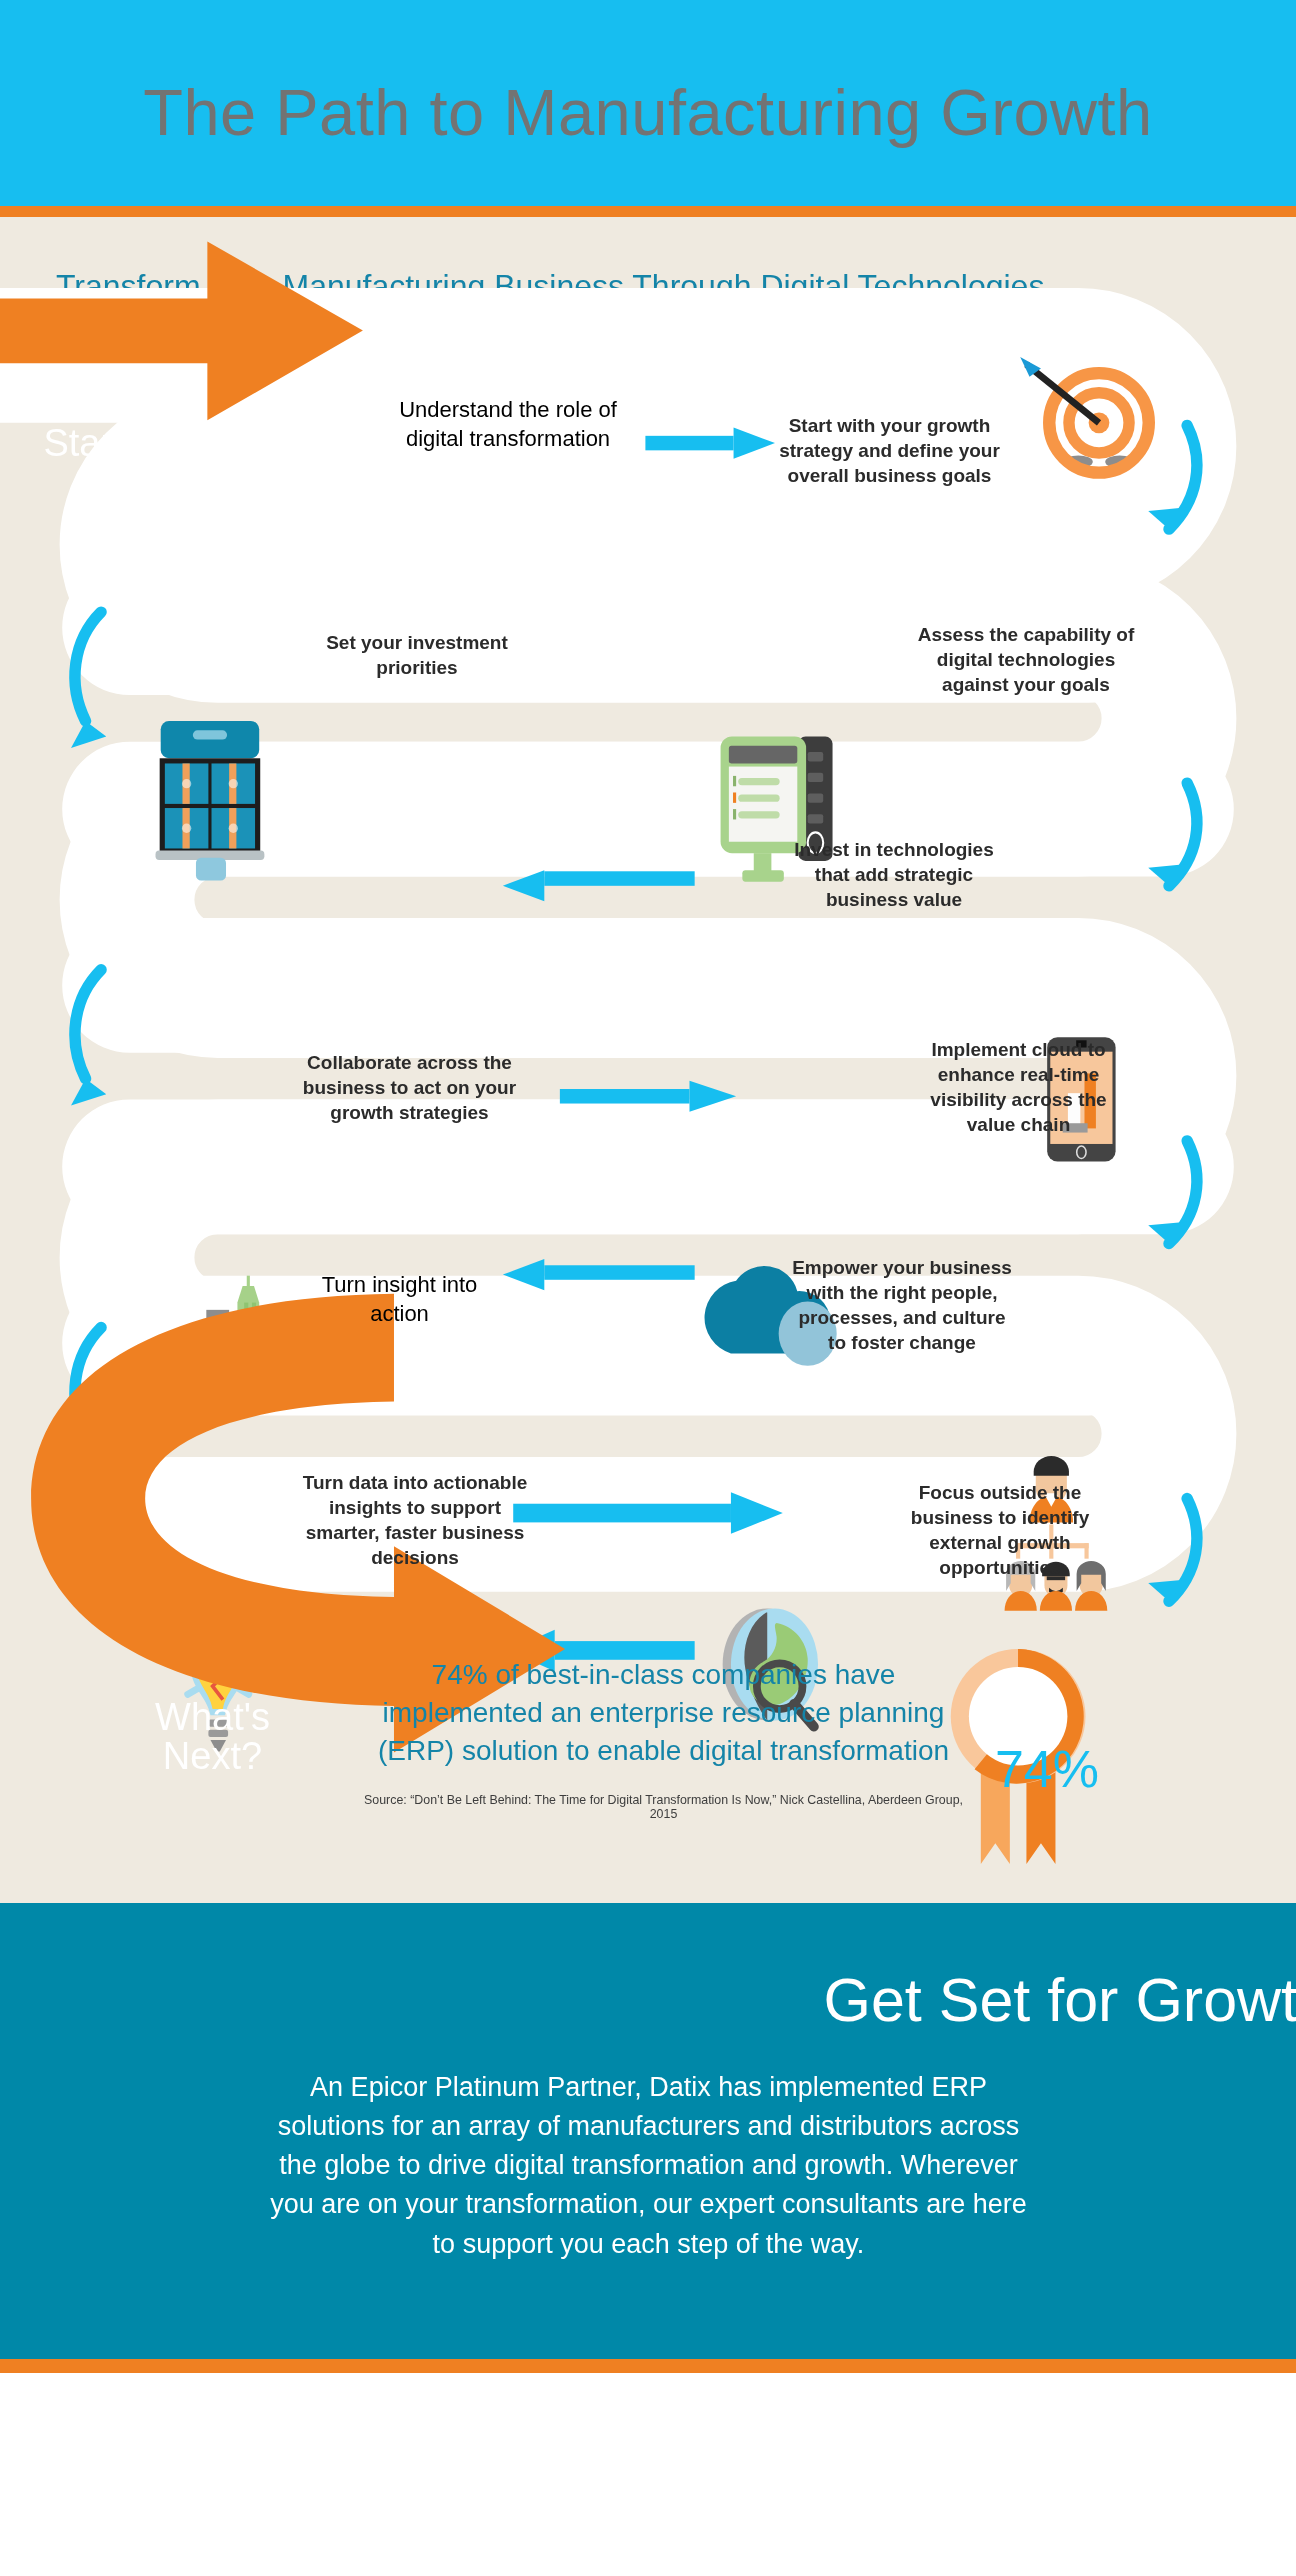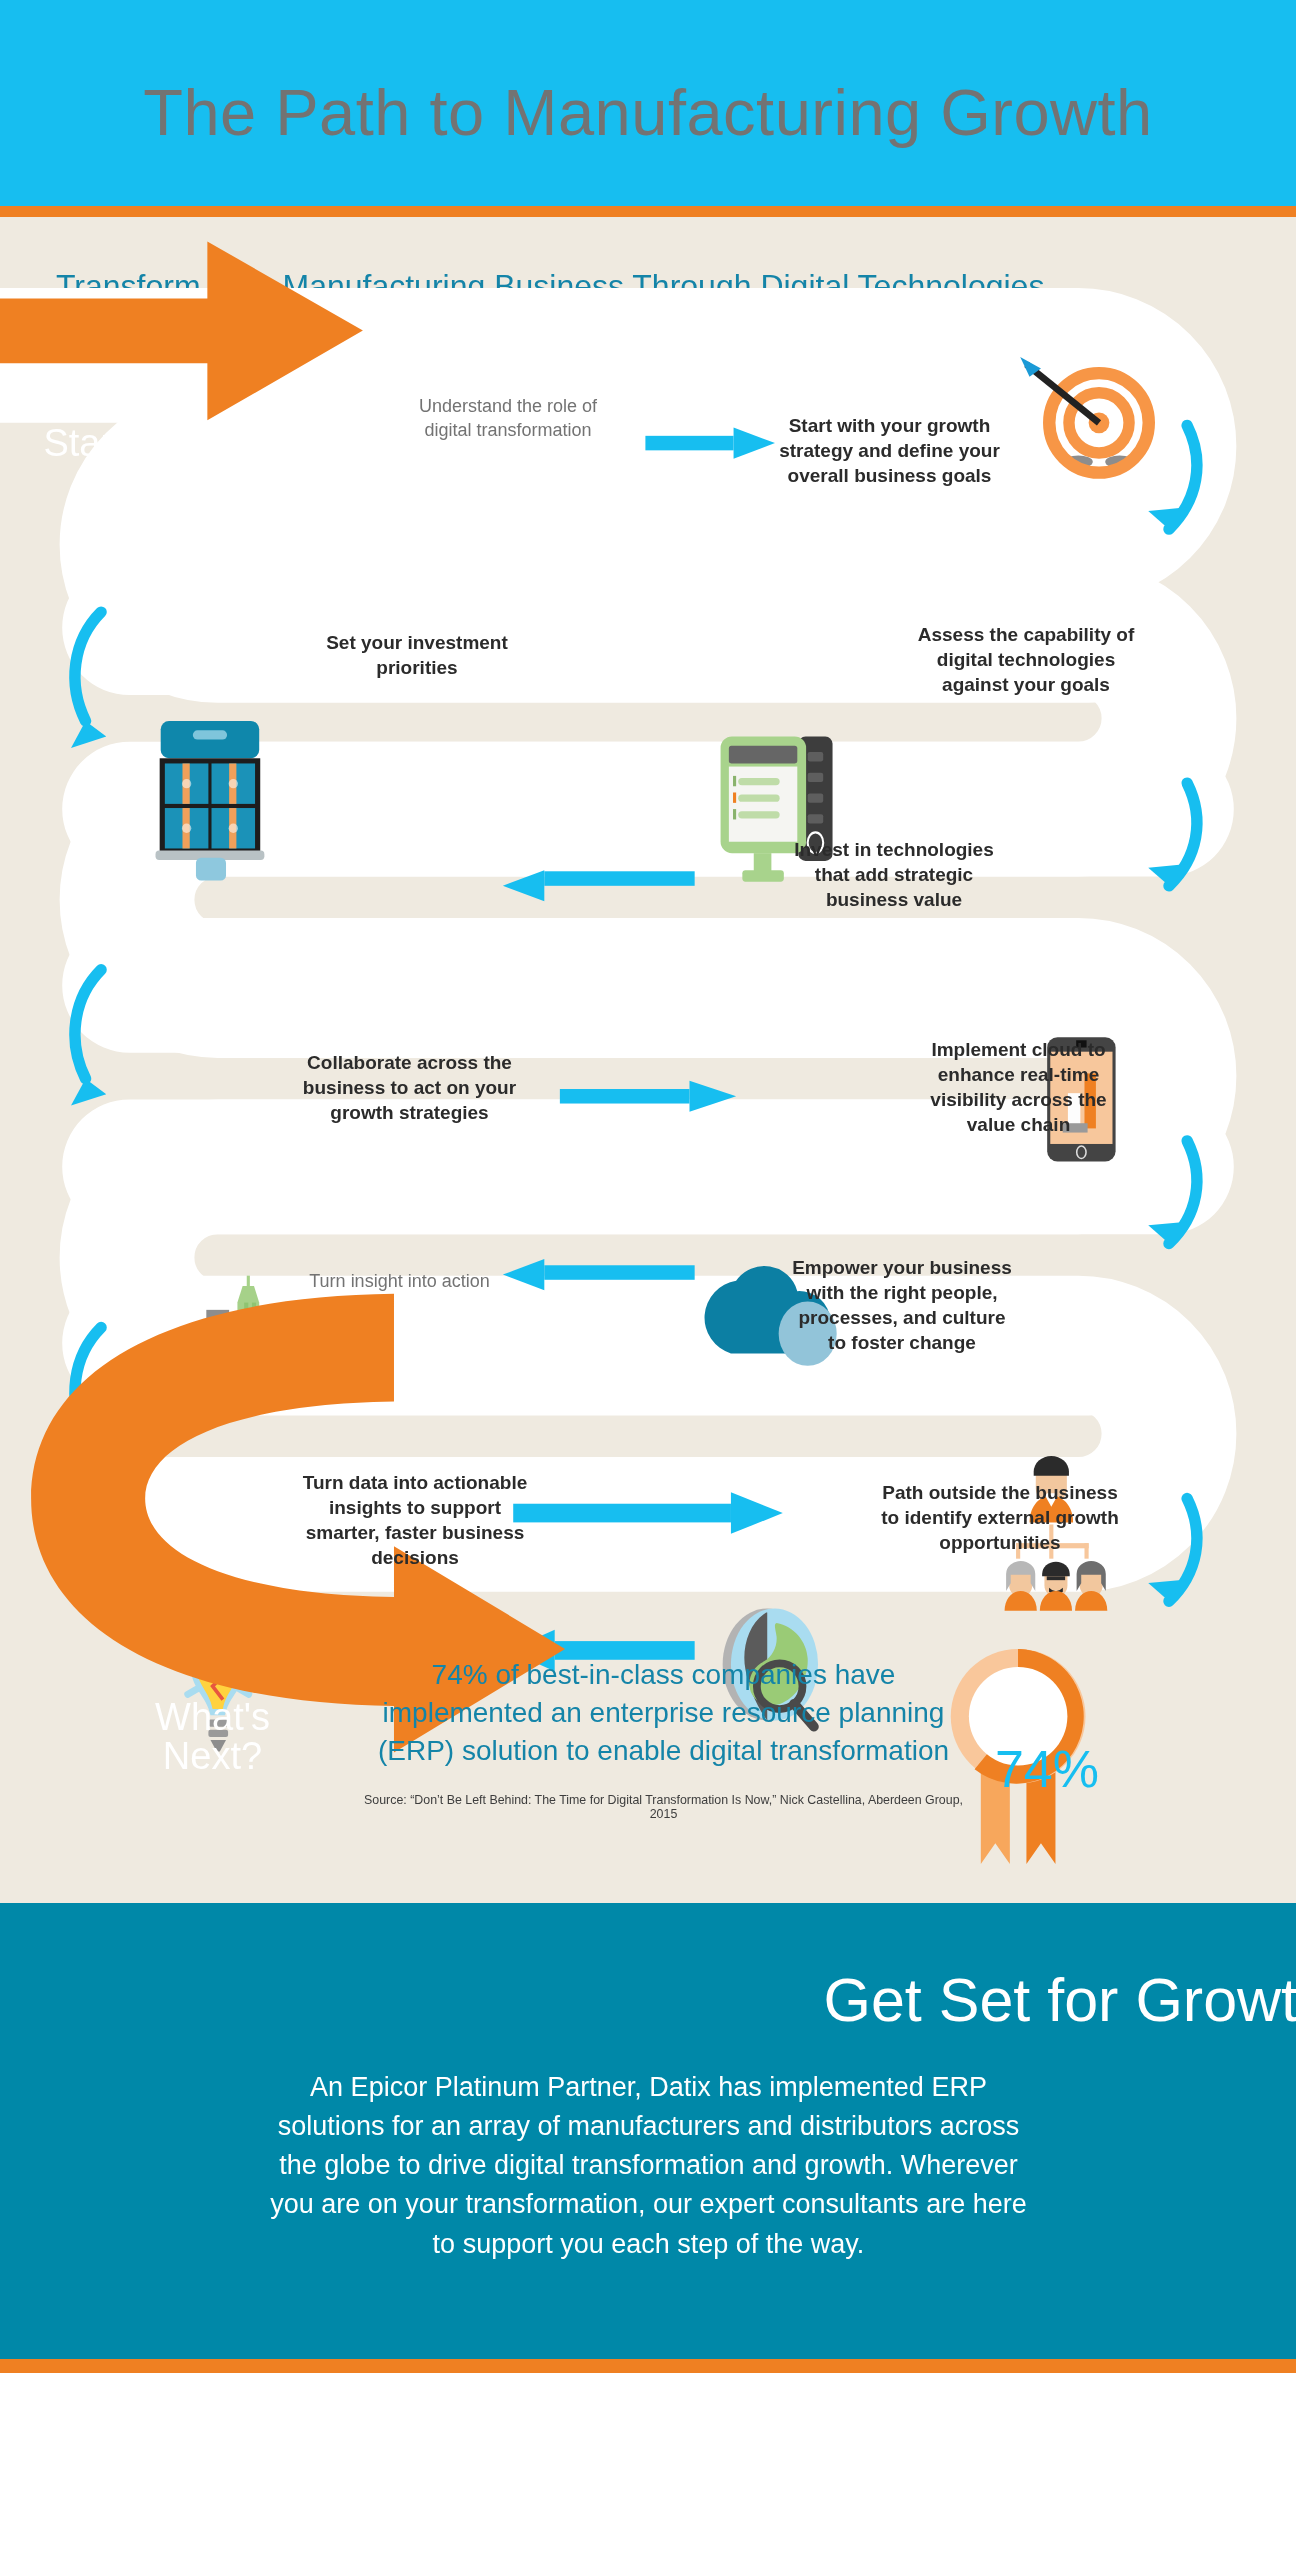--- a/index.html
+++ b/index.html
@@ -16,21 +16,21 @@
   .subtitle{position:absolute;left:56px;top:268px;color:#1484A8;font-size:32px;font-weight:400;}
 
   
   .body-area{position:absolute;left:0;top:218px;width:1296px;height:1685px;background:#EFEAE0;}
 
   .snake{position:absolute;left:0;top:218px;width:1296px;height:1685px;}
   .snake svg{display:block;}
 
   
   .lbl{position:absolute;text-align:center;line-height:1.32;}
-  .lbl.orange{color:#737373;font-size:18px;}
+  .lbl.orange{color:#000000;font-size:22px;}
   .lbl.dark{color:#2b2b2b;font-size:19px;font-weight:bold;}
 
   
   .arrow-text{position:absolute;color:#ffffff;font-size:38px;line-height:1.2;text-align:center;}
 
   
   .stat-text{position:absolute;left:363px;top:1656px;width:601px;text-align:center;
     color:#1484A8;font-size:28px;line-height:1.36;}
   .source-text{position:absolute;left:363px;top:1793px;width:601px;text-align:center;
     color:#3d3d3d;font-size:12.4px;}
@@ -308,21 +308,21 @@
 
   <div class="lbl dark" style="left:793px;top:837px;width:202px;">Invest in technologies that add strategic business value</div>
 
   <div class="lbl dark" style="left:298px;top:1050px;width:223px;">Collaborate across the business to act on your growth strategies</div>
   <div class="lbl dark" style="left:907px;top:1037px;width:223px;">Implement cloud to enhance real-time visibility across the value chain</div>
 
   <div class="lbl orange" style="left:301px;top:1270px;width:197px;">Turn insight into action</div>
   <div class="lbl dark" style="left:788px;top:1255px;width:228px;">Empower your business with the right people, processes, and culture to foster change</div>
 
   <div class="lbl dark" style="left:301px;top:1470px;width:228px;">Turn data into actionable insights to support smarter, faster business decisions</div>
-  <div class="lbl dark" style="left:881px;top:1480px;width:238px;">Path outside the business to identify external growth opportunities</div>
+  <div class="lbl dark" style="left:881px;top:1480px;width:238px;">Focus outside the business to identify external growth opportunities</div>
 
   <div class="arrow-text" style="left:127px;top:1695px;width:171px;">What's</div>
   <div class="arrow-text" style="left:127px;top:1734px;width:171px;">Next?</div>
 
   <div class="stat-text">74% of best-in-class companies have implemented an enterprise resource planning (ERP) solution to enable digital transformation</div>
   <div class="source-text">Source: “Don’t Be Left Behind: The Time for Digital Transformation Is Now,” Nick Castellina, Aberdeen Group, 2015</div>
   <div class="badge-num">74%</div>
 
   <div class="growth"></div>
   <div class="growth-title">Get Set for Growth</div>

